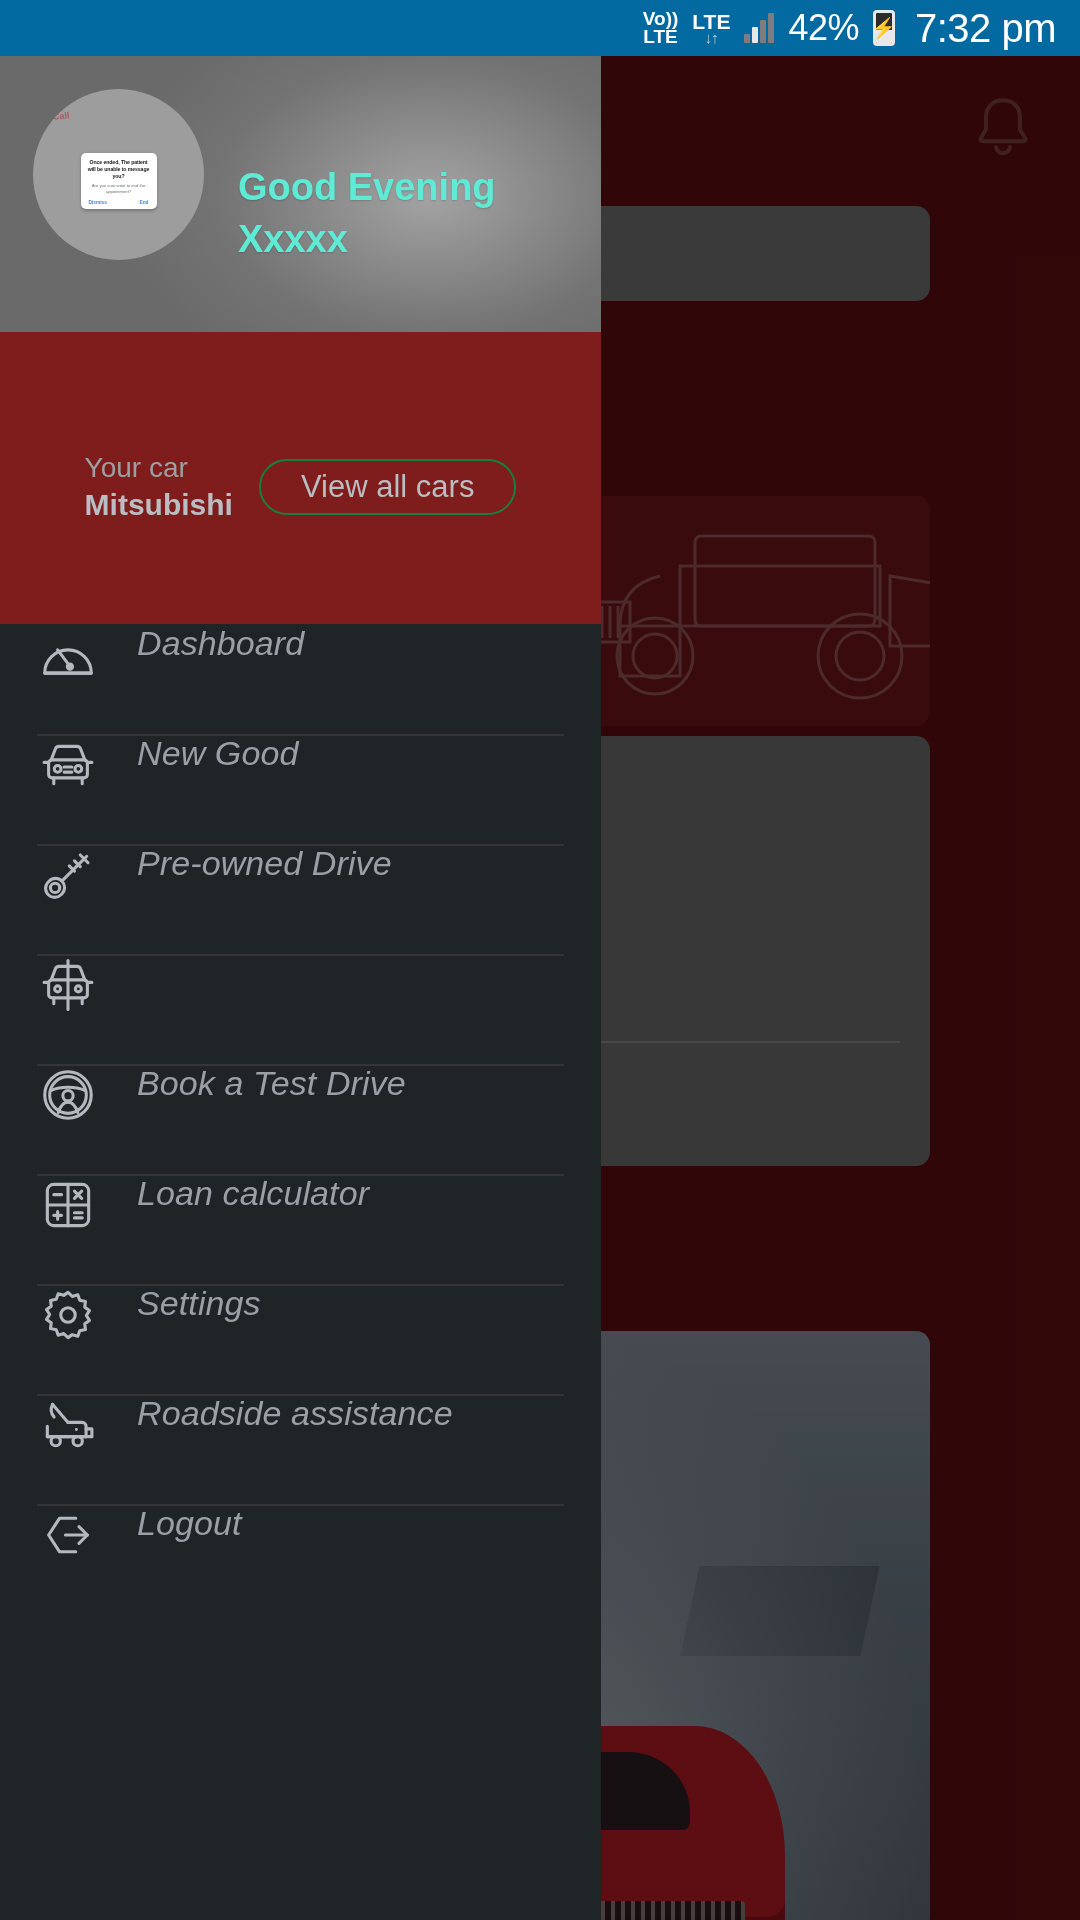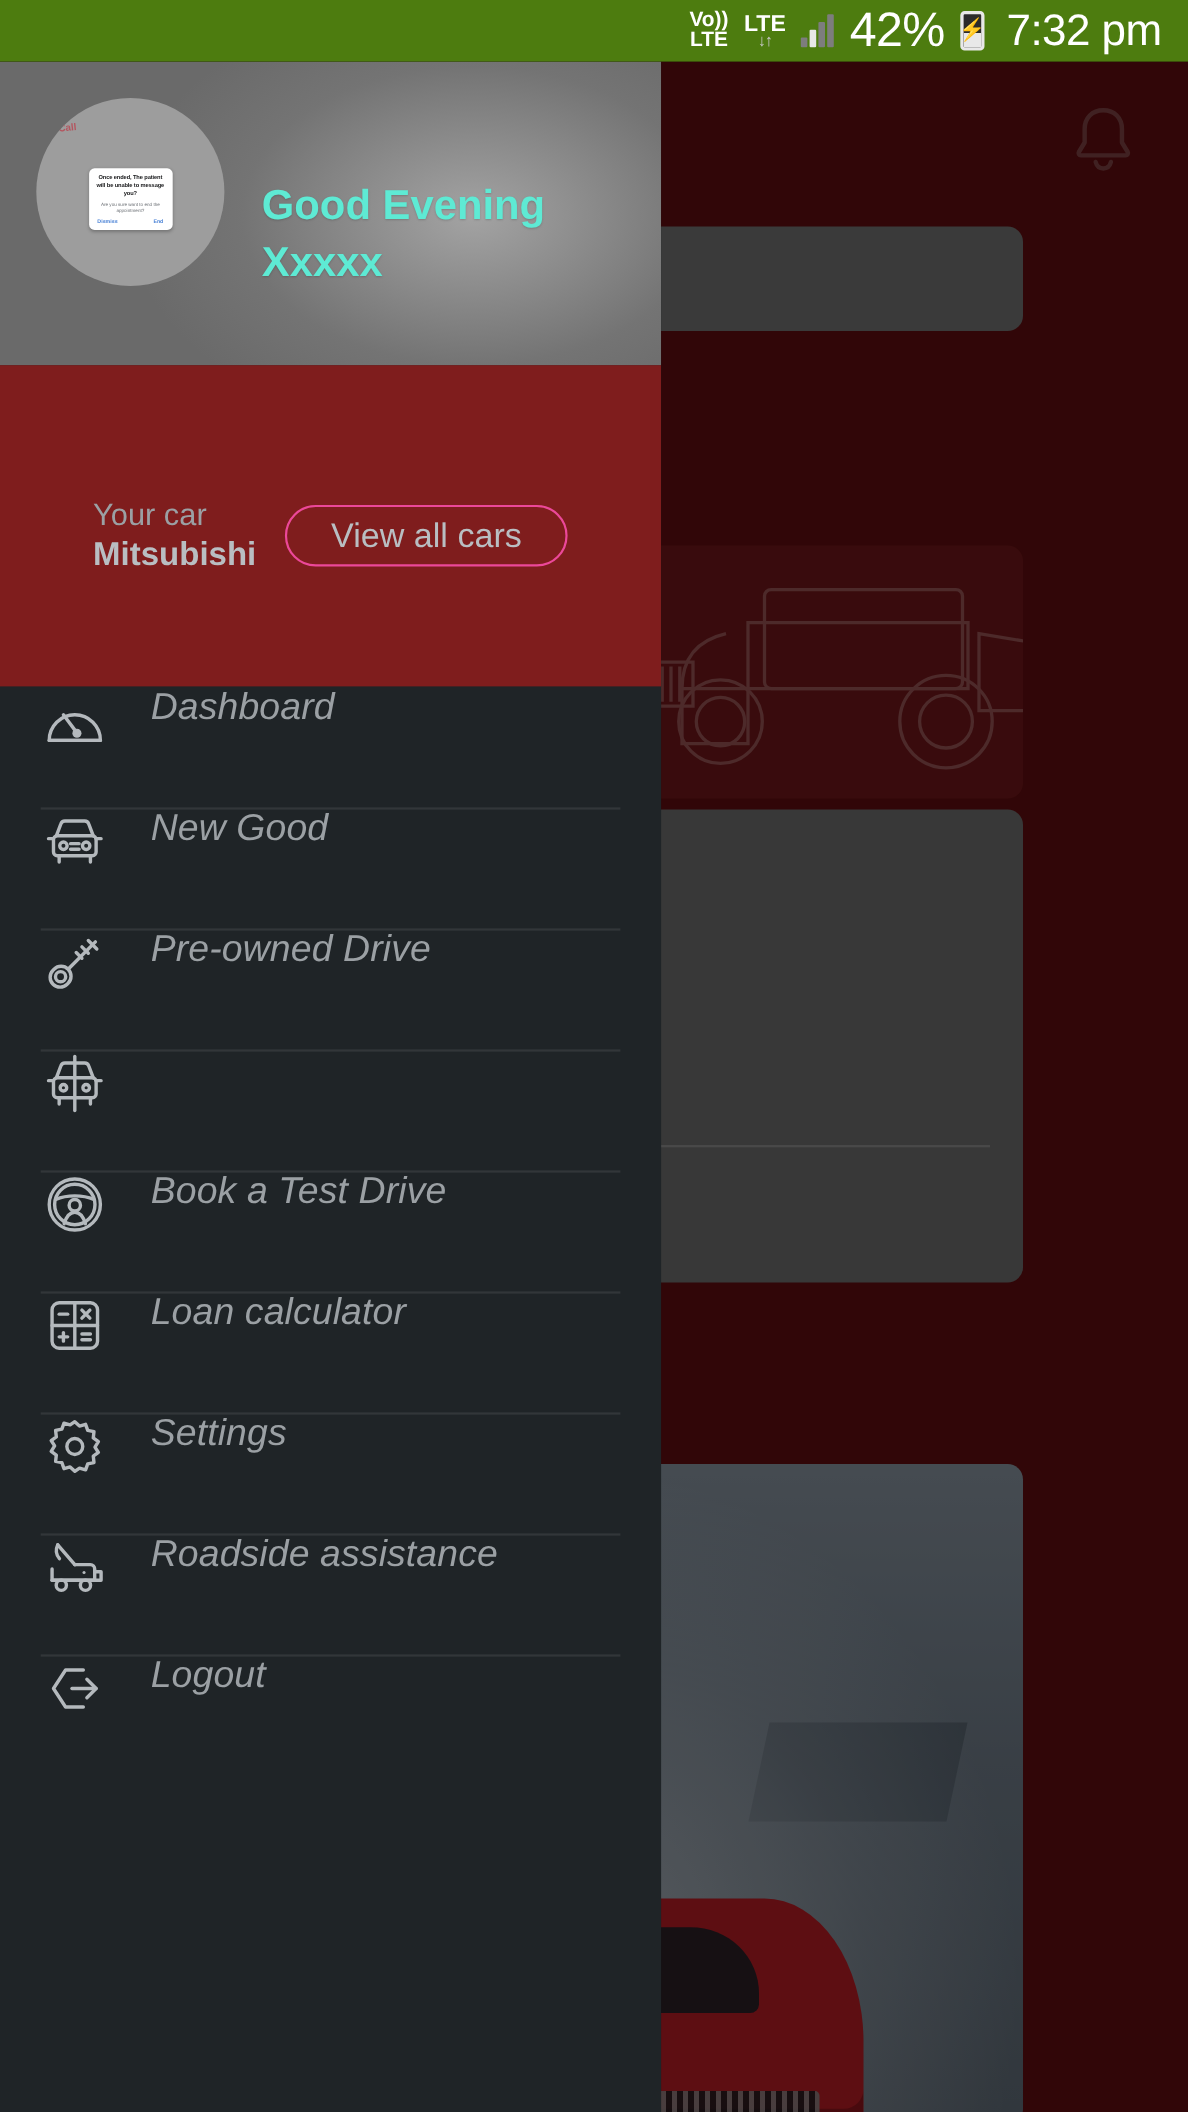--- a/index.html
+++ b/index.html
@@ -21,21 +21,21 @@
     overflow: hidden;
     background: #000;
   }
 
   
   #status-bar {
     position: absolute;
     left: 0; top: 0;
     width: 1080px;
     height: 56px;
-    background: #4d7c0f;
+    background: #0369a1;
     display: flex;
     justify-content: flex-end;
     padding-right: 24px;
     box-sizing: border-box;
     z-index: 60;
   }
   .sb-group {
     display: flex;
     align-items: center;
     gap: 14px;
@@ -72,21 +72,21 @@
   }
   .sb-bars i {
     display: block;
     width: 6px;
     background: #7d7d7d;
     border-radius: 1px;
   }
   .sb-bars i.lit { background: #e8e8e8; }
   .battery-pct {
     color: #fff;
-    font-size: 44px;
+    font-size: 36px;
     font-weight: 500;
     letter-spacing: -0.5px;
   }
   .battery {
     position: relative;
     width: 22px;
     height: 36px;
     border: 3px solid #e8e8e8;
     border-radius: 4px;
     box-sizing: border-box;
@@ -365,21 +365,21 @@
     color: #9ba0a4;
     font-size: 28px;
   }
   #your-car-text .value {
     display: block;
     color: #b9bec2;
     font-size: 30px;
     font-weight: bold;
   }
   #view-all-cars {
-    border: 2px solid #ec4899;
+    border: 2px solid #15803d;
     color: #b9bec2;
     background: transparent;
     border-radius: 40px;
     padding: 8px 40px;
     font-size: 31px;
     font-family: "Liberation Sans", sans-serif;
     cursor: pointer;
     white-space: nowrap;
   }
 

